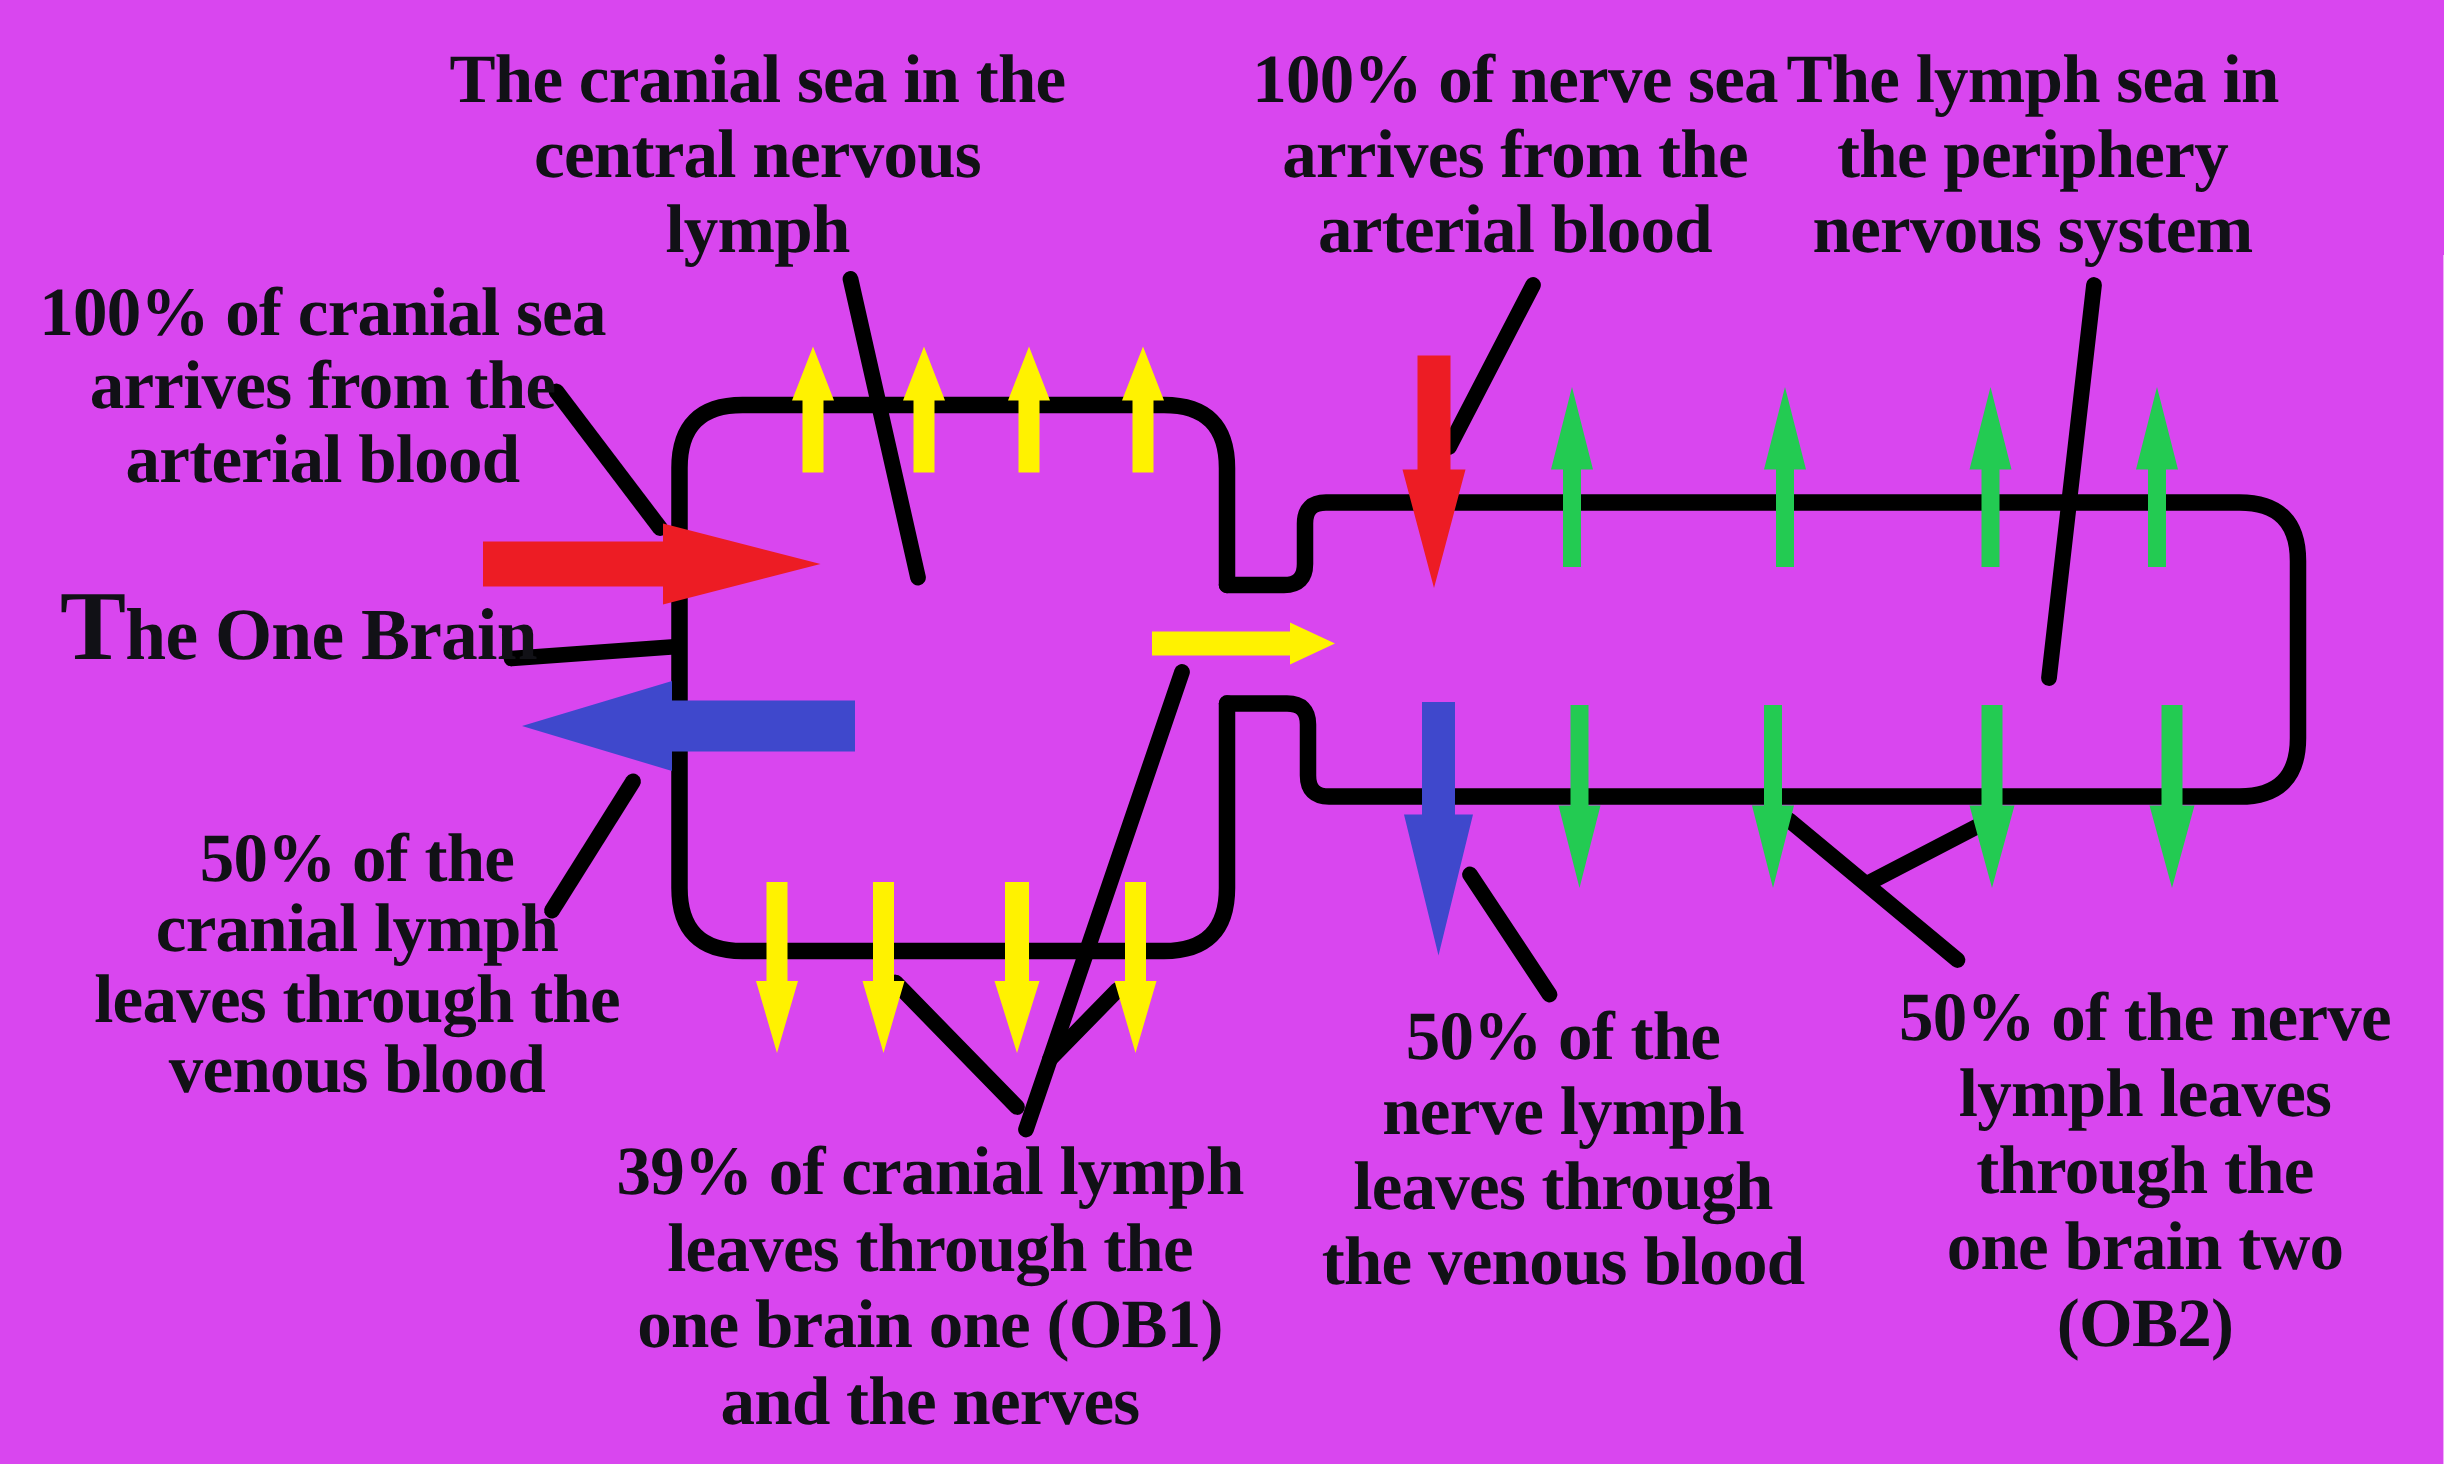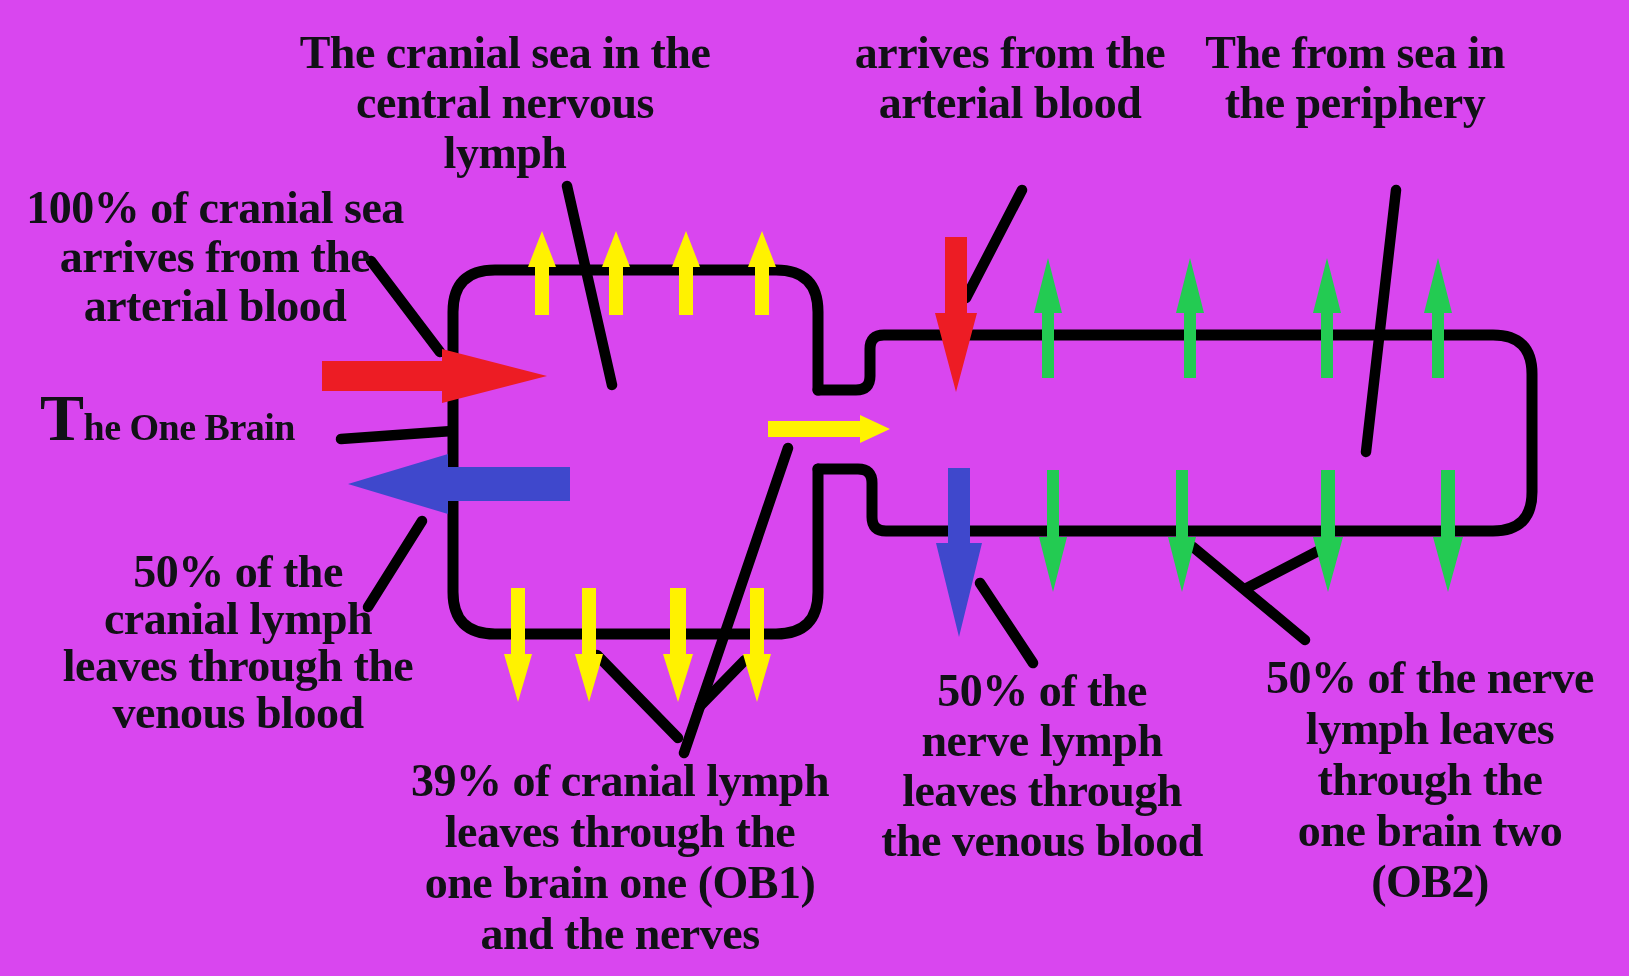--- a/index.html
+++ b/index.html
@@ -26,21 +26,21 @@
   .pos-cranial-sea{left:285px;top:28px;width:440px;}
   .pos-nerve-arterial{left:810px;top:28px;width:400px;}
   .pos-periphery{left:1155px;top:28px;width:400px;}
   .pos-cranial-arterial{left:15px;top:183px;width:400px;}
   .pos-one-brain{left:40px;top:388px;width:330px;text-align:left;line-height:60px;}
   .pos-cranial-venous{left:38px;top:548px;width:400px;}
   .pos-ob1{left:408px;top:755px;width:424px;}
   .pos-nerve-venous{left:845px;top:666px;width:394px;}
   .pos-ob2{left:1230px;top:652px;width:400px;}
   .one-brain-initial{font-size:66px;}
-  .one-brain-rest{font-size:38px;}
+  .one-brain-rest{font-size:49px;}
 </style>
 </head>
 <body>
 
 <div class="canvas" style="color: rgb(17, 17, 22);">
 
   <svg id="flow-svg" viewBox="0 0 1629 976">
     <path id="box-left" fill="none" stroke-linecap="round" stroke-linejoin="round" d="M 818 390 L 818 312 Q 818 270 776 270 L 495 270 Q 453 270 453 312 L 453 592 Q 453 634 495 634 L 776 634 Q 818 634 818 592 L 818 469" stroke="#000000" stroke-width="11"></path>
     <path id="box-right" fill="none" stroke-linecap="round" stroke-linejoin="round" d="M 818 390 L 856 390 Q 870 390 870 376 L 870 349 Q 870 335 884 335 L 1493 335 Q 1532 335 1532 374 L 1532 492 Q 1532 531 1493 531 L 886 531 Q 872 531 872 517 L 872 483 Q 872 469 858 469 L 818 469" stroke="#000000" stroke-width="11"></path>
     <g id="pointer-layer">
@@ -82,27 +82,29 @@
       </g>
   </svg>
 
   <div class="label lh50 pos-cranial-sea">
     <div>The cranial sea in the</div>
     <div>central nervous</div>
     <div>lymph</div>
   </div>
 
   <div class="label lh50 pos-nerve-arterial">
+    <div>100% of nerve sea</div>
     <div>arrives from the</div>
     <div>arterial blood</div>
   </div>
 
   <div class="label lh50 pos-periphery">
-    <div>The from sea in</div>
+    <div>The lymph sea in</div>
     <div>the periphery</div>
+    <div>nervous system</div>
   </div>
 
   <div class="label lh49 pos-cranial-arterial">
     <div>100% of cranial sea</div>
     <div>arrives from the</div>
     <div>arterial blood</div>
   </div>
 
   <div class="label pos-one-brain">
     <span class="one-brain-initial">T</span><span class="one-brain-rest">he One Brain</span>

